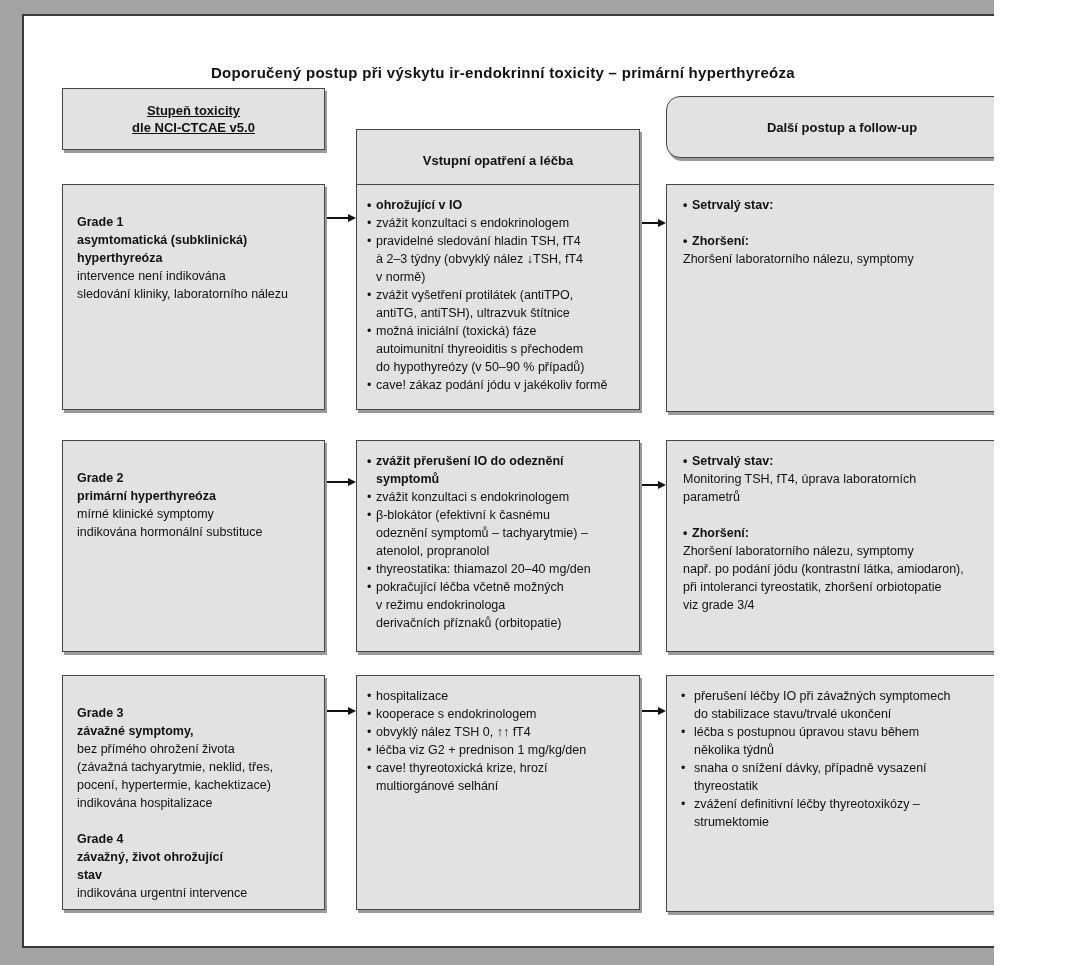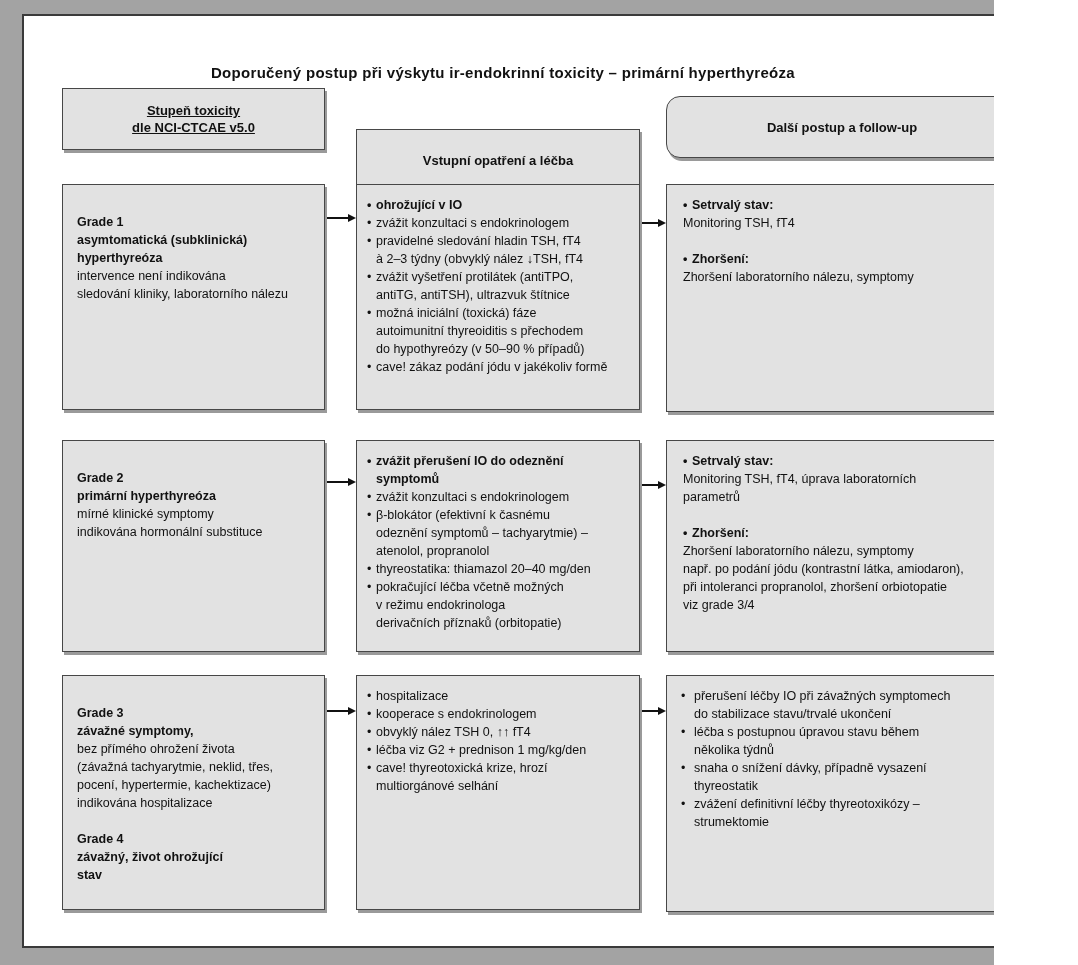--- a/index.html
+++ b/index.html
@@ -86,20 +86,21 @@
       </div>
       <div class="line bullet">
         <span class="marker">•</span>
         <span>zvážit konzultaci s endokrinologem</span>
       </div>
       <div class="line bullet">
         <span class="marker">•</span>
         <span>pravidelné sledování hladin TSH, fT4</span>
       </div>
       <div class="line indent">à 2–3 týdny (obvyklý nález ↓TSH, fT4</div>
+      <div class="line indent">v normě)</div>
       <div class="line bullet">
         <span class="marker">•</span>
         <span>zvážit vyšetření protilátek (antiTPO,</span>
       </div>
       <div class="line indent">antiTG, antiTSH), ultrazvuk štítnice</div>
       <div class="line bullet">
         <span class="marker">•</span>
         <span>možná iniciální (toxická) fáze</span>
       </div>
       <div class="line indent">autoimunitní thyreoiditis s přechodem</div>
@@ -107,21 +108,20 @@
       <div class="line bullet">
         <span class="marker">•</span>
         <span>cave! zákaz podání jódu v jakékoliv formě</span>
       </div>
     </div>
   <div class="box content-box pad-follow" style="left:666px;top:184px;width:352px;height:228px;">
       <div class="line bullet bold">
         <span class="marker">•</span>
         <span>Setrvalý stav:</span>
       </div>
-      <div class="line">Monitoring TSH, fT4</div>
       <div class="spacer"></div>
       <div class="line bullet bold">
         <span class="marker">•</span>
         <span>Zhoršení:</span>
       </div>
       <div class="line">Zhoršení laboratorního nálezu, symptomy</div>
     </div>
   <div class="arrow" style="left:327px;top:217px;width:21px;"></div>
   <div class="arrow" style="left:642px;top:222px;width:16px;"></div>
 
@@ -165,37 +165,38 @@
       </div>
       <div class="line">Monitoring TSH, fT4, úprava laboratorních</div>
       <div class="line">parametrů</div>
       <div class="spacer"></div>
       <div class="line bullet bold">
         <span class="marker">•</span>
         <span>Zhoršení:</span>
       </div>
       <div class="line">Zhoršení laboratorního nálezu, symptomy</div>
       <div class="line">např. po podání jódu (kontrastní látka, amiodaron),</div>
-      <div class="line">při intoleranci propranolol, zhoršení orbiotopatie</div>
+      <div class="line">při intoleranci tyreostatik, zhoršení orbiotopatie</div>
       <div class="line">viz grade 3/4</div>
     </div>
   <div class="arrow" style="left:327px;top:481px;width:21px;"></div>
   <div class="arrow" style="left:642px;top:484px;width:16px;"></div>
 
   <div class="box content-box pad-def" style="left:62px;top:675px;width:263px;height:235px;">
       <div class="line bold">Grade 3</div>
       <div class="line bold">závažné symptomy,</div>
       <div class="line">bez přímého ohrožení života</div>
       <div class="line">(závažná tachyarytmie, neklid, třes,</div>
       <div class="line">pocení, hypertermie, kachektizace)</div>
       <div class="line">indikována hospitalizace</div>
       <div class="spacer"></div>
       <div class="line bold">Grade 4</div>
       <div class="line bold">závažný, život ohrožující</div>
       <div class="line bold">stav</div>
+      <div class="line">indikována urgentní intervence</div>
     </div>
   <div class="box content-box pad-treat" style="left:356px;top:675px;width:284px;height:235px;">
       <div class="line bullet">
         <span class="marker">•</span>
         <span>hospitalizace</span>
       </div>
       <div class="line bullet">
         <span class="marker">•</span>
         <span>kooperace s endokrinologem</span>
       </div>

